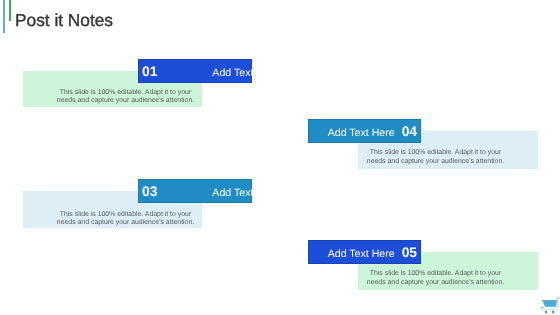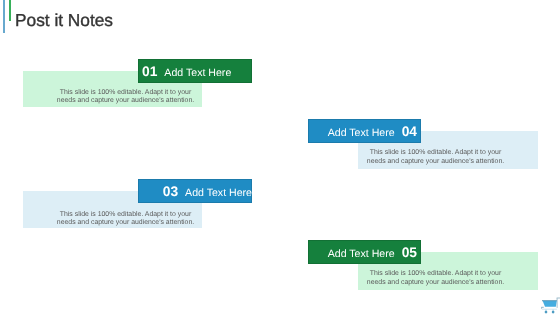--- a/index.html
+++ b/index.html
@@ -13,38 +13,38 @@
   .tbar.blue{left:3px;width:2.4px;height:33px;background:#68a9ce;}
   .tbar.green{left:8.5px;width:2.4px;height:21px;background:#37b05a;}
   .title{position:absolute;left:15px;top:10px;font-size:17.3px;font-weight:400;color:#353535;
          -webkit-text-stroke:0.4px #3a3a3a;white-space:nowrap;}
 
   
   .note{position:absolute;}
   .hdr{position:absolute;display:flex;align-items:baseline;color:#ffffff;height:24px;
        box-sizing:border-box;white-space:nowrap;line-height:26px;gap:7px;}
   .hdr .num{font-size:13.8px;font-weight:bold;line-height:inherit;}
-  .hdr .lbl{font-size:10.6px;font-weight:400;line-height:inherit;}
-  .hdr.green{background:#15803d;box-shadow:inset 0 0 0 1px rgba(0,0,0,0.12);}
+  .hdr .lbl{font-size:10.6px;font-weight:400;line-height:inherit;margin-left:48px;}
+  .hdr.green{background:#1d4ed8;box-shadow:inset 0 0 0 1px rgba(0,0,0,0.12);}
   .hdr.blue{background:#1f8cc4;box-shadow:inset 0 0 0 1px rgba(0,0,0,0.12);}
   .hdr.left{padding-left:4px;}
   .hdr.right{padding-right:4px;justify-content:flex-end;}
   .body{position:absolute;box-sizing:border-box;}
   .body.green{background:#ccf5da;}
   .body.blue{background:#ddeef6;}
   .btxt{position:absolute;width:140px;font-size:6.9px;line-height:8.6px;text-align:center;color:#595959;}
 
   
   #hdr1{left:138px;top:59px;width:114px;}
   #body1{left:23px;top:71px;width:178.5px;height:35.6px;}
   #btxt1{left:55.5px;top:88.6px;}
   #hdr2{left:308px;top:119px;width:113px;}
   #body2{left:358px;top:131px;width:180px;height:38px;}
   #btxt2{left:365.5px;top:149px;}
-  #hdr3{left:138px;top:179px;width:114px;justify-content:flex-end;}
+  #hdr3{left:138px;top:179px;width:114px;}
   #body3{left:23px;top:191.4px;width:178.5px;height:37px;}
   #btxt3{left:55.5px;top:210.6px;}
   #hdr4{left:308px;top:240px;width:113px;}
   #body4{left:358px;top:252px;width:180px;height:38px;}
   #btxt4{left:365.5px;top:270px;}
 
   
   .cart{position:absolute;left:541px;top:296px;width:19px;height:19px;overflow:hidden;}
 </style>
 </head>

